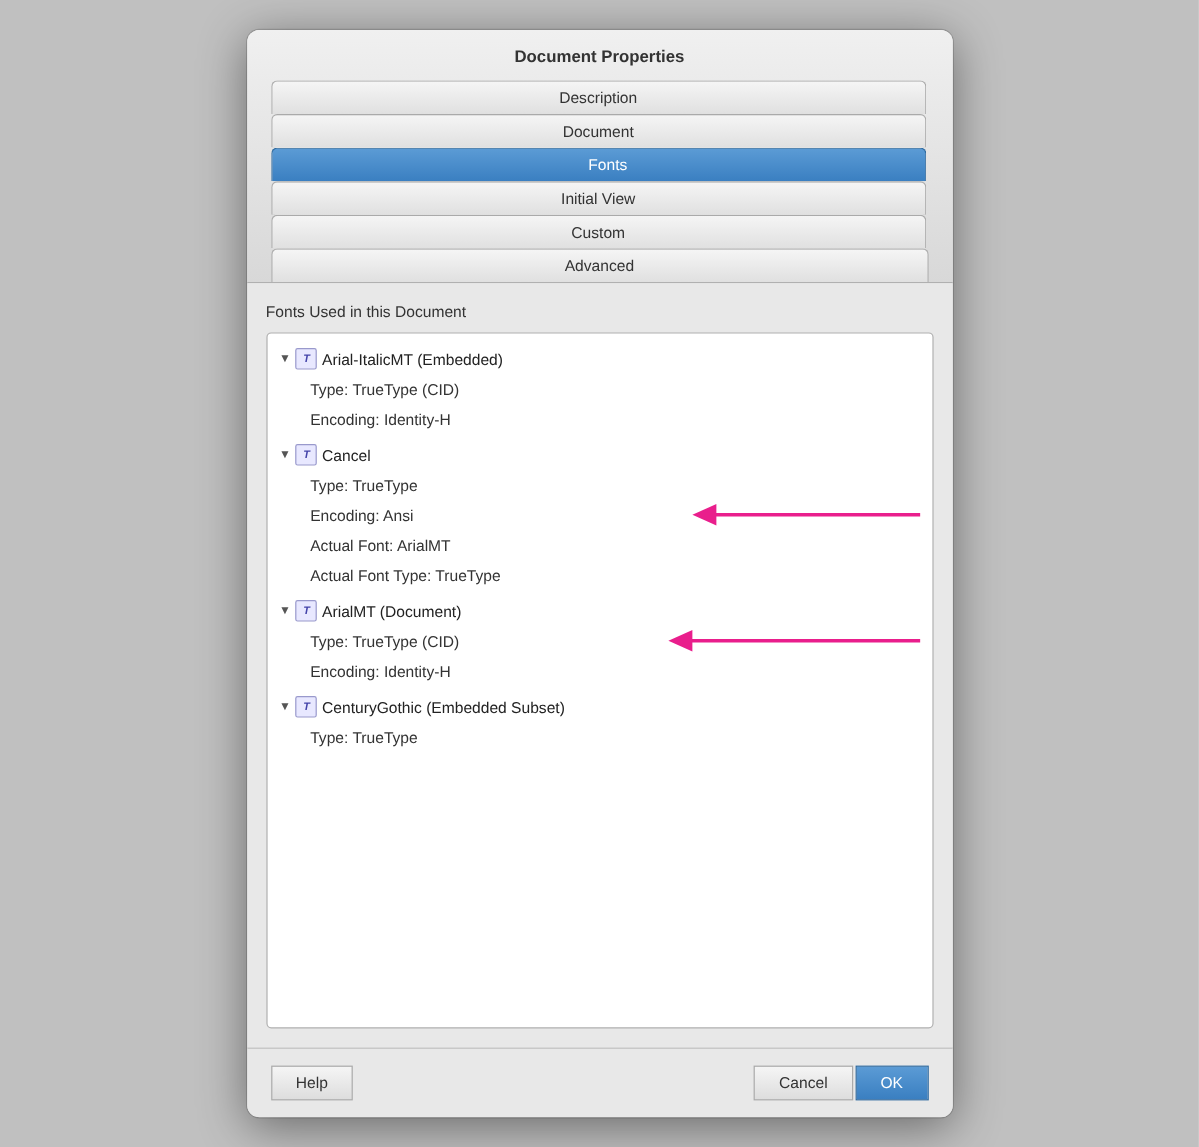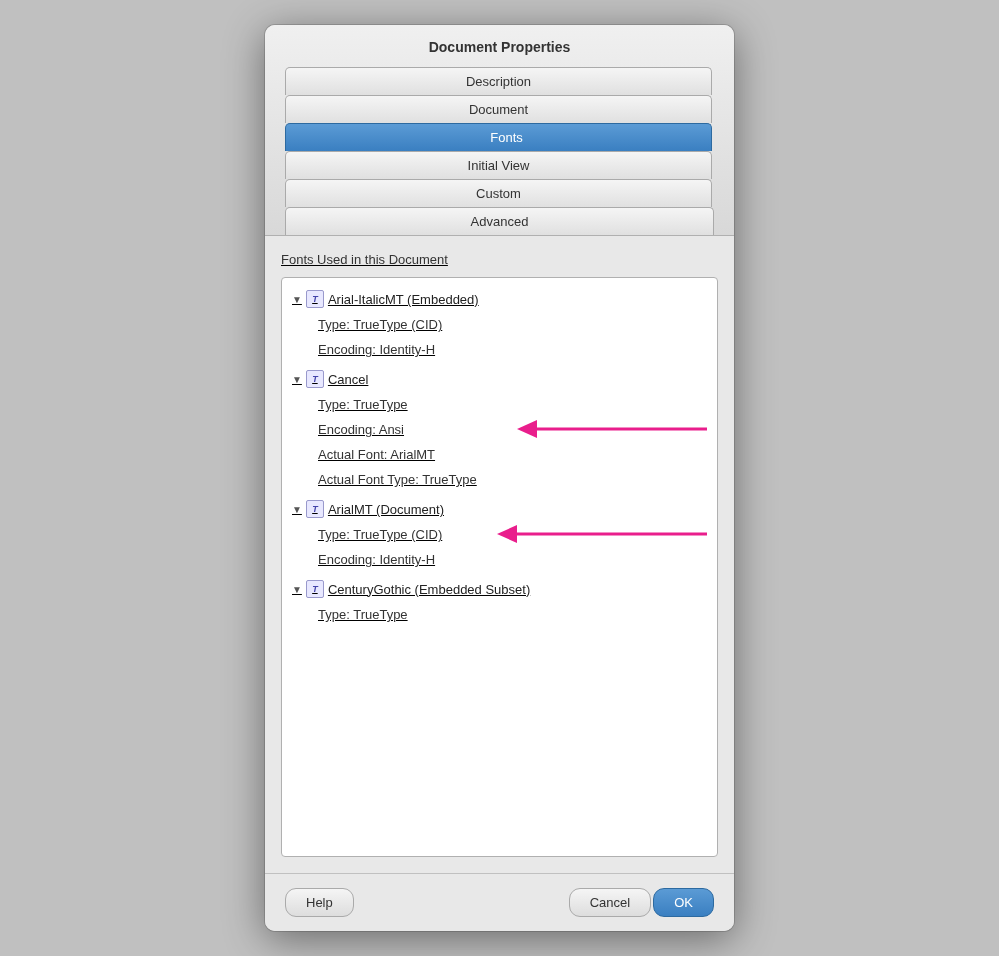--- a/index.html
+++ b/index.html
@@ -8,21 +8,21 @@
       background: #c0c0c0;
       display: flex;
       justify-content: center;
       align-items: center;
       width: 999px;
       height: 956px;
       font-family: -apple-system, "Helvetica Neue", Arial, sans-serif;
     }
 
     .dialog {
-      width: 469px;
+      width: 588px;
       background: #e8e8e8;
       border-radius: 10px;
       box-shadow: 0 8px 40px rgba(0,0,0,0.45), 0 0 0 1px rgba(0,0,0,0.15);
       overflow: hidden;
       display: flex;
       flex-direction: column;
     }
 
     .title-bar {
       background: linear-gradient(to bottom, #f0f0f0, #d8d8d8);
@@ -66,21 +66,20 @@
       color: white;
       border-color: #2d6aa0;
       font-weight: 500;
       padding-left: 32px;
     }
 
     .content-area {
       background: #e8e8e8;
       padding: 16px;
       flex: 1;
-      text-decoration: underline;
     }
 
     .section-title {
       font-size: 13px;
       font-weight: 500;
       color: #333;
       margin-bottom: 10px;
     }
 
     .fonts-panel {
@@ -157,21 +156,21 @@
       border-top: 1px solid #c0c0c0;
       padding: 14px 20px;
       display: flex;
       justify-content: space-between;
       align-items: center;
     }
 
     .btn {
       padding: 6px 20px;
       font-size: 13px;
-      border-radius: 11px;
+      border-radius: 0;
       border: 1px solid #aaa;
       cursor: pointer;
       background: linear-gradient(to bottom, #f5f5f5, #ddd);
       color: #333;
     }
 
     .btn-primary {
       background: linear-gradient(to bottom, #5b9bd5, #3a7fc1);
       border-color: #2d6aa0;
       color: white;

